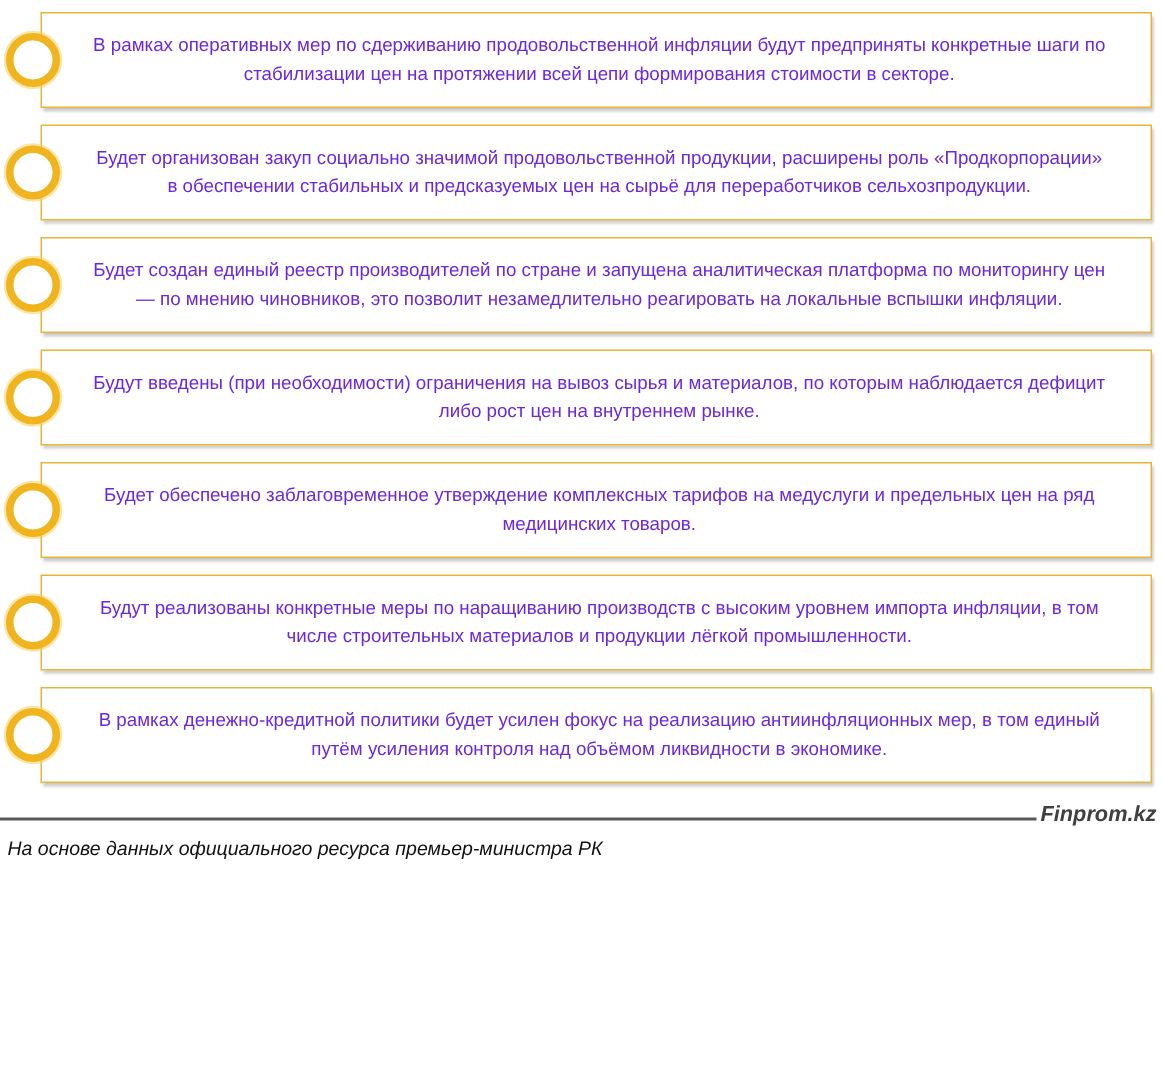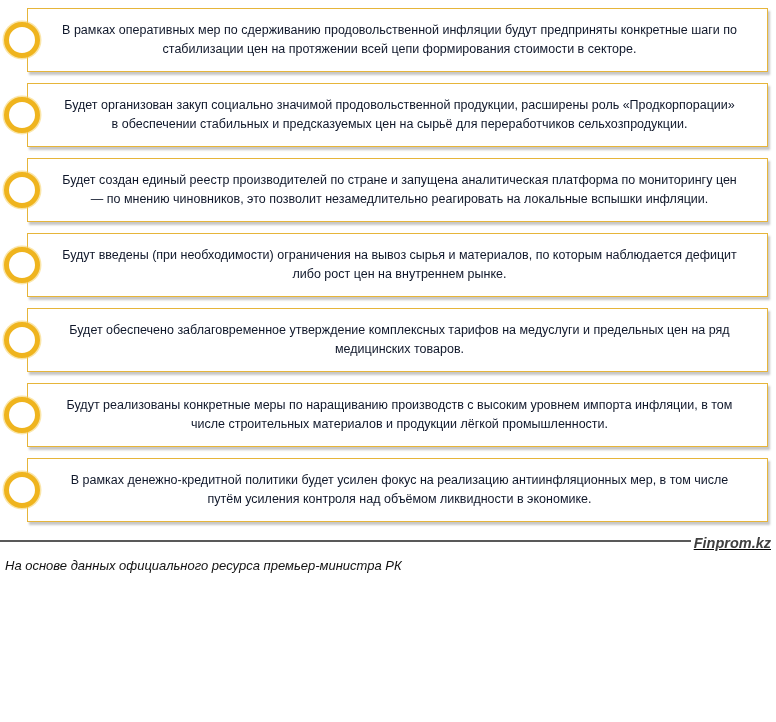--- a/index.html
+++ b/index.html
@@ -33,41 +33,40 @@
     display: flex;
     align-items: center;
     justify-content: center;
     padding: 3px 30px 3px 34px;
   }
   .box-text {
     margin: 0;
     text-align: center;
     font-size: 12.5px;
     line-height: 1.55;
-    color: #0f172a;
+    color: #6d28d9;
   }
   .bullet {
     position: absolute;
     left: -23px;
     top: 50%;
     transform: translateY(-50%);
     width: 26px;
     height: 26px;
     border-radius: 50%;
     background: #ffffff;
     border: 5px solid #efb41e;
     box-shadow: 0 0 0 1.5px rgba(246,207,96,0.55);
     z-index: 2;
   }
   .footer-bar {
     display: flex;
-    align-items: center;
+    align-items: flex-end;
     margin-top: 14px;
     padding-right: 5px;
-    text-decoration: underline;
   }
   .footer-rule {
     flex: 1;
     height: 0;
     border: none;
     border-top: 2px solid #595959;
     margin: 0 3px 4px 0;
   }
   .brand {
     font-style: italic;
@@ -128,21 +127,21 @@
   <div class="row">
     <span class="bullet"></span>
     <div class="box">
       <p class="box-text">Будут реализованы конкретные меры по наращиванию производств с высоким уровнем импорта инфляции, в том числе строительных материалов и продукции лёгкой промышленности.</p>
     </div>
   </div>
 
   <div class="row">
     <span class="bullet"></span>
     <div class="box">
-      <p class="box-text">В рамках денежно-кредитной политики будет усилен фокус на реализацию антиинфляционных мер, в том числе путём усиления контроля над объёмом ликвидности в экономике.</p>
+      <p class="box-text">В рамках денежно-кредитной политики будет усилен фокус на реализацию антиинфляционных мер, в том единый путём усиления контроля над объёмом ликвидности в экономике.</p>
     </div>
   </div>
 </div>
 
 <div class="footer-bar">
   <hr class="footer-rule">
   <span class="brand">Finprom.kz</span>
 </div>
 <p class="source-note">На основе данных официального ресурса премьер-министра РК</p>
 

